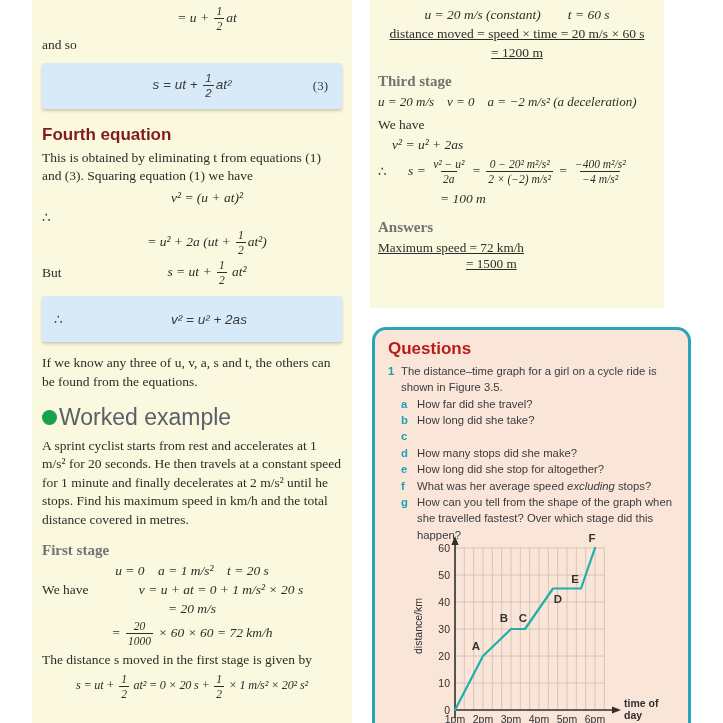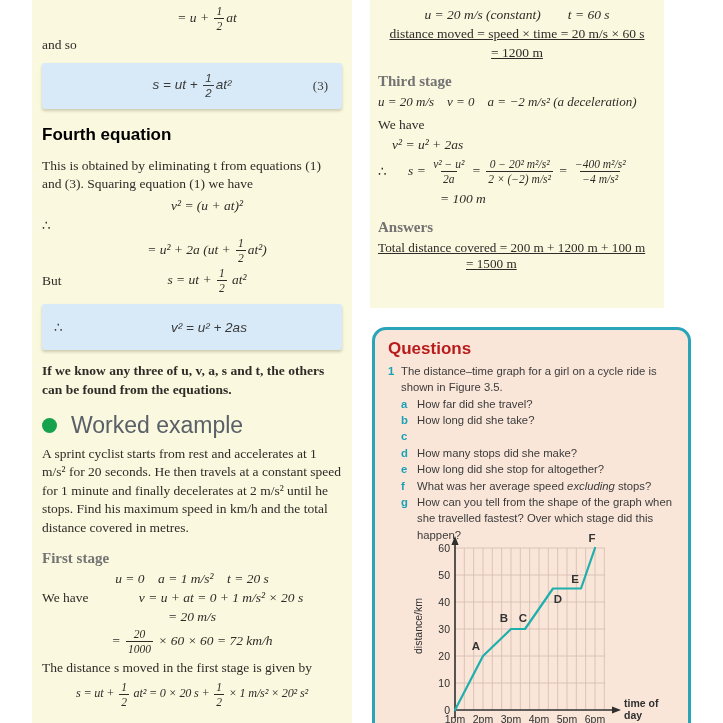--- a/index.html
+++ b/index.html
@@ -27,26 +27,26 @@
   .eqbox{background:#D8EAF8;border-radius:3px;box-shadow:0 2px 3px rgba(150,150,120,.45);
          margin:8px 0 0;padding:7px 12px;position:relative;min-height:32px;
          display:flex;align-items:center;}
   .eqbox .boxeq{flex:1;text-align:center;font-family:"Liberation Sans",sans-serif;
                 font-style:italic;font-size:13.5px;color:#3a3a3a;}
   .eqbox .tag{position:absolute;right:14px;top:50%;transform:translateY(-50%);
               font-style:normal;font-size:13px;color:#3a3a3a;}
   .eqbox .boxlbl{flex:none;width:34px;font-size:13.5px;color:#3a3a3a;}
 
   h3.sec{font-family:"Liberation Sans",sans-serif;font-size:17px;font-weight:bold;
-         color:#000000;margin:16px 0 12px;}
+         color:#7f1d1d;margin:16px 0 4px;}
   h4.sub{font-family:Liberation Serif, serif;font-size:15px;font-weight:bold;
          color:#737373;margin:12px 0 4px;}
   p.body{font-size:13.5px;line-height:1.38;margin:4px 0;}
 
-  #worked-heading{display:flex;align-items:center;gap:14px;margin:12px 0 6px;text-align:center;}
+  #worked-heading{display:flex;align-items:center;gap:2px;margin:12px 0 6px;text-align:center;}
   #worked-heading .dot{width:15px;height:15px;border-radius:50%;background:#17A24B;flex:none;}
   #worked-heading .wtxt{font-family:"Liberation Sans",sans-serif;font-size:23px;
                         color:#5A6068;font-weight:400;}
 
   #questions-box{position:absolute;left:372px;top:327px;width:319px;height:410px;
                  box-sizing:border-box;background:#F9E6D9;border:3px solid #2AA4B8;
                  border-radius:14px;padding:9px 13px;font-family:"Liberation Sans",sans-serif;}
   #questions-box h3{margin:0 0 5px;font-size:17px;font-weight:bold;color:#b91c1c;}
   .qmain{display:flex;font-size:11.3px;line-height:1.4;color:#3B3B3B;}
   .qmain .qnum{flex:none;width:13px;color:#1BA0B5;font-weight:bold;}
@@ -90,21 +90,21 @@
   <div class="eqrow">
     <span class="lbl narrow">But</span>
     <span class="eqc eq"><span>s = ut + </span><span class="frac"><span class="num">1</span><span class="den">2</span></span><span> at²</span></span>
   </div>
 
   <div class="eqbox" style="margin-top:10px;">
     <span class="boxlbl">∴</span>
     <span class="boxeq"><span>v² = u² + 2as</span></span>
   </div>
 
-  <p class="body" style="margin-top:12px;font-weight:bold;">If we know any three of u, v, a, s and t, the others can be found from the equations.</p>
+  <p class="body" style="margin-top:12px;">If we know any three of u, v, a, s and t, the others can be found from the equations.</p>
 
   <div id="worked-heading">
     <span class="dot"></span>
     <span class="wtxt">Worked example</span>
   </div>
   <p class="body">A sprint cyclist starts from rest and accelerates at 1 m/s² for 20 seconds. He then travels at a constant speed for 1 minute and finally decelerates at 2 m/s² until he stops. Find his maximum speed in km/h and the total distance covered in metres.</p>
 
   <h4 class="sub">First stage</h4>
   <div class="eqline eq">u = 0    a = 1 m/s²    t = 20 s</div>
   <div class="eqrow">
@@ -124,21 +124,21 @@
   <h4 class="sub">Third stage</h4>
   <div class="eq semi">u = 20 m/s    v = 0    a = −2 m/s² (a deceleration)</div>
   <p class="body" style="margin:6px 0 0;">We have</p>
   <div class="eq" style="margin:2px 0 0 14px;">v² = u² + 2as</div>
   <div class="eqrow" style="margin-top:5px;">
     <span class="lbl narrow">∴</span>
     <span class="eql eq"><span>s = </span><span class="frac"><span class="num">v² − u²</span><span class="den">2a</span></span><span> = </span><span class="frac"><span class="num">0 − 20² m²/s²</span><span class="den">2 × (−2) m/s²</span></span><span> = </span><span class="frac"><span class="num">−400 m²/s²</span><span class="den">−4 m/s²</span></span></span>
   </div>
   <div class="eq" style="margin:6px 0 0 62px;">= 100 m</div>
   <h4 class="sub">Answers</h4>
-  <div class="eq roman" style="font-size:13.2px;">Total distance covered = 200 m + 1200 m + 100 m</div>
+  <div class="eq roman" style="font-size:13.2px;">Maximum speed = 72 km/h</div>
   <div class="eq roman" style="font-size:13.2px;margin-left:88px;">= 1500 m</div>
 </div>
 
 <div id="questions-box">
   <h3>Questions</h3>
   <div class="qmain">
     <span class="qnum">1</span>
     <span class="qtext">The distance–time graph for a girl on a cycle ride is shown in Figure 3.5.</span>
   </div>
   <div class="qitem">

